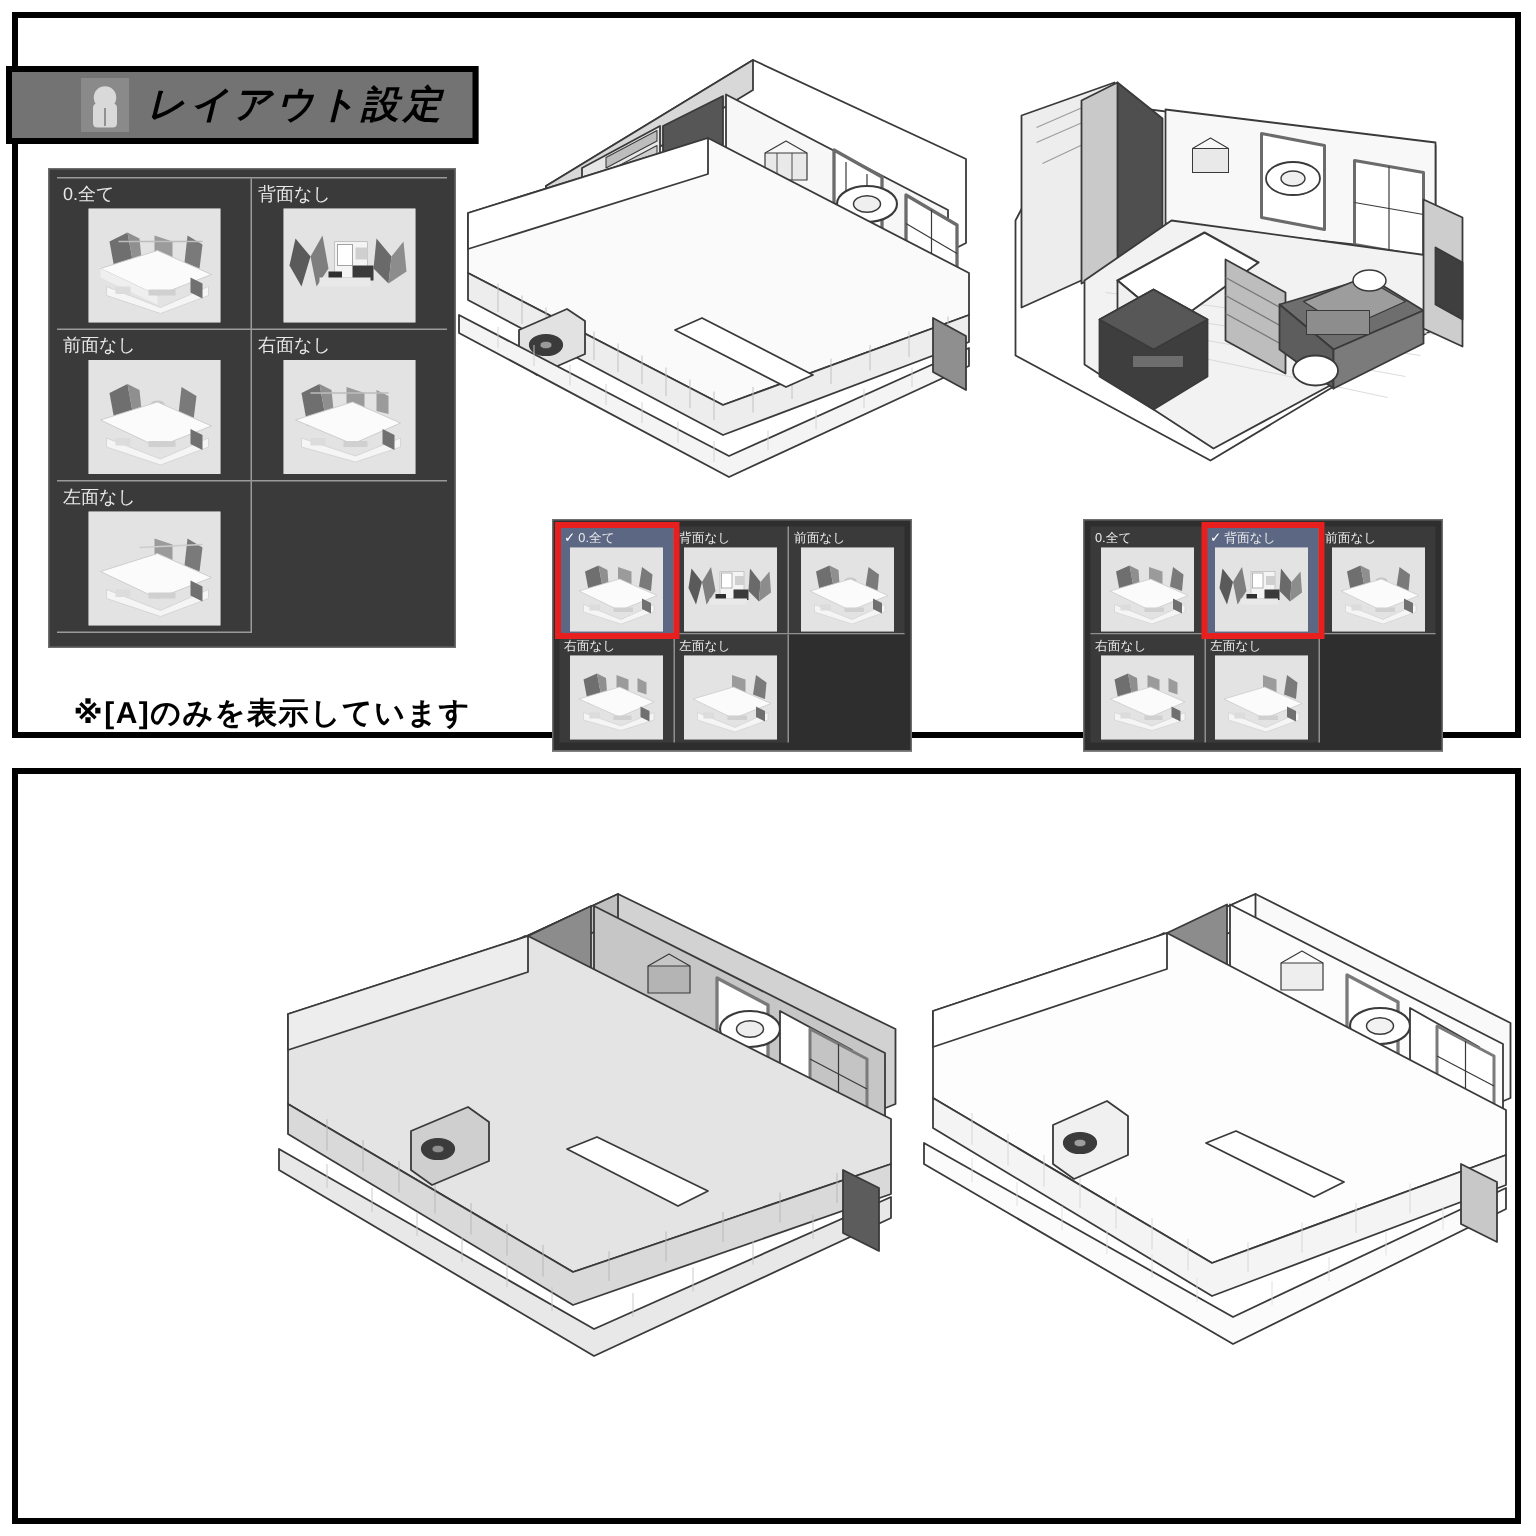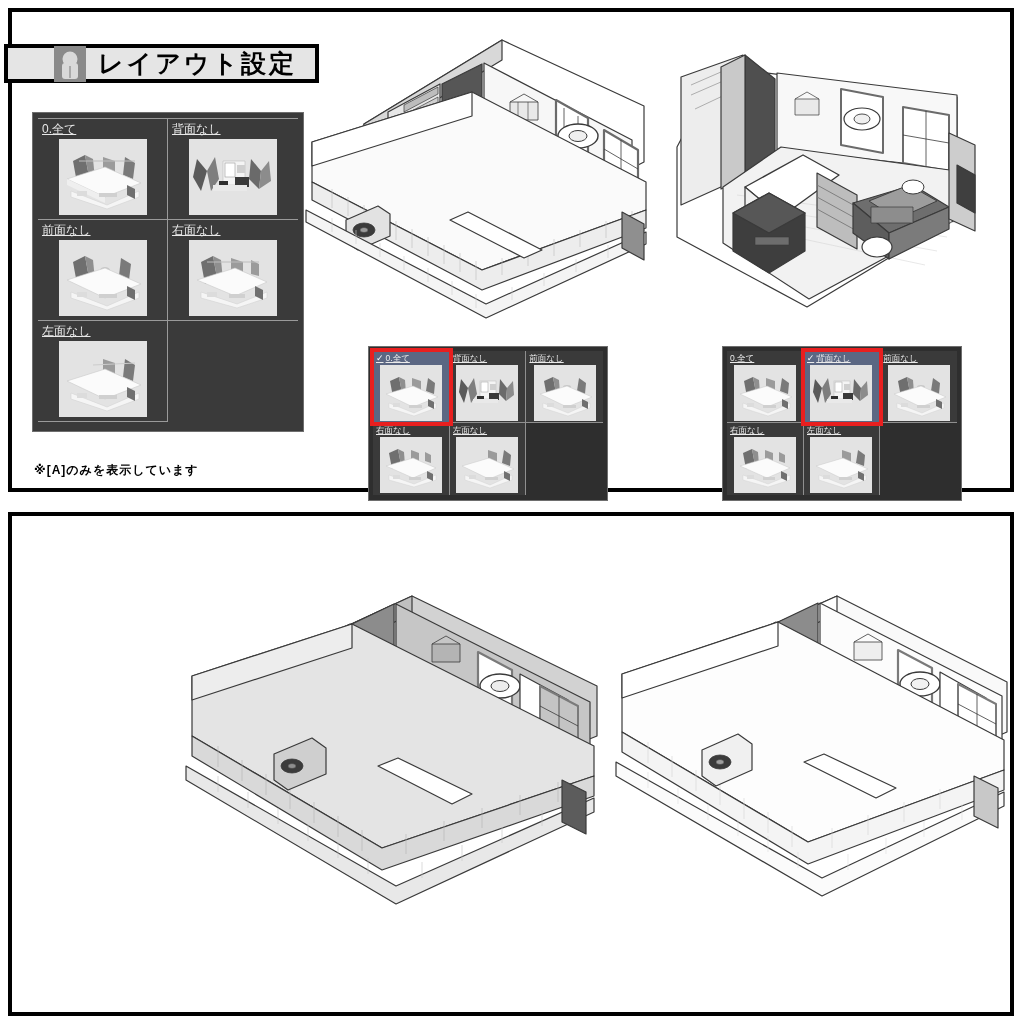--- a/index.html
+++ b/index.html
@@ -7,36 +7,36 @@
        font-family:"Liberation Sans","DejaVu Sans",sans-serif;color:#000;}
 
   
   .section{position:absolute;left:8px;width:1006px;border:4px solid #000;
            background:#fff;box-sizing:border-box;}
   #section-layout{top:8px;height:484px;}
   #section-material{top:512px;height:504px;}
 
   
   .section-header{position:absolute;left:-8px;top:32px;
-      background:#e5e5e5;border:4px solid #000;box-sizing:border-box;
-      height:39px;display:flex;align-items:center;padding:0 18px 0 46px;}
+      background:#737373;border:4px solid #000;box-sizing:border-box;
+      height:52px;display:flex;align-items:center;padding:0 18px 0 46px;font-style:italic;}
   .hdr-icon{width:32px;height:36px;background:#8a8a8a;margin-right:12px;
       position:relative;flex:none;}
   .hdr-icon svg{position:absolute;left:0;top:0;}
   .hdr-title{font-size:25px;font-weight:700;letter-spacing:3px;
       white-space:nowrap;line-height:1;}
 
   
   .panel{position:absolute;background:#3a3a3a;border:1px solid #6e6e6e;
       box-sizing:border-box;padding:5px;}
   .panel-grid{display:flex;flex-wrap:wrap;border-top:1px solid #9a9a9a;}
   .opt{box-sizing:border-box;border-right:1px solid #9a9a9a;
       border-bottom:1px solid #9a9a9a;padding:3px 4px 5px 4px;position:relative;}
   .opt-label{font-size:12px;color:#e8e8e8;line-height:14px;white-space:nowrap;
-      overflow:hidden;display:flex;align-items:center;gap:3px;text-decoration:underline;}
+      overflow:hidden;display:flex;align-items:center;gap:3px;}
   .chk{font-size:12px;color:#fff;font-weight:700;line-height:1;}
   .thumb{background:#e3e3e3;margin:3px auto 0 auto;position:relative;overflow:hidden;}
 
   
   #layout-panel{left:20px;top:100px;width:272px;height:320px;}
   #layout-panel .opt{width:50%;height:101px;}
   #layout-panel .thumb{width:88px;height:76px;}
   #layout-panel .opt:nth-child(2n){border-right:none;}
 
   
@@ -53,22 +53,22 @@
   .sopt .thumb{margin-top:2px;}
 
   
   .layout-strip{width:240px;height:155px;}
   .layout-strip .sopt{width:33.33%;height:72px;}
   .layout-strip .thumb{width:62px;height:56px;}
   #layout-strip-left{left:356px;top:334px;}
   #layout-strip-right{left:710px;top:334px;}
 
   
-  .note{position:absolute;font-size:12px;font-weight:700;letter-spacing:1px;
-        white-space:nowrap;}
+  .note{position:absolute;font-size:20px;font-weight:700;letter-spacing:1px;
+        white-space:nowrap;margin-left:15px;}
   #note-layout{left:22px;top:450px;}
 
   
   .render{position:absolute;}
 
   
   .thumb svg{display:block;width:100%;height:100%;}
 </style>
 </head>
 <body>

